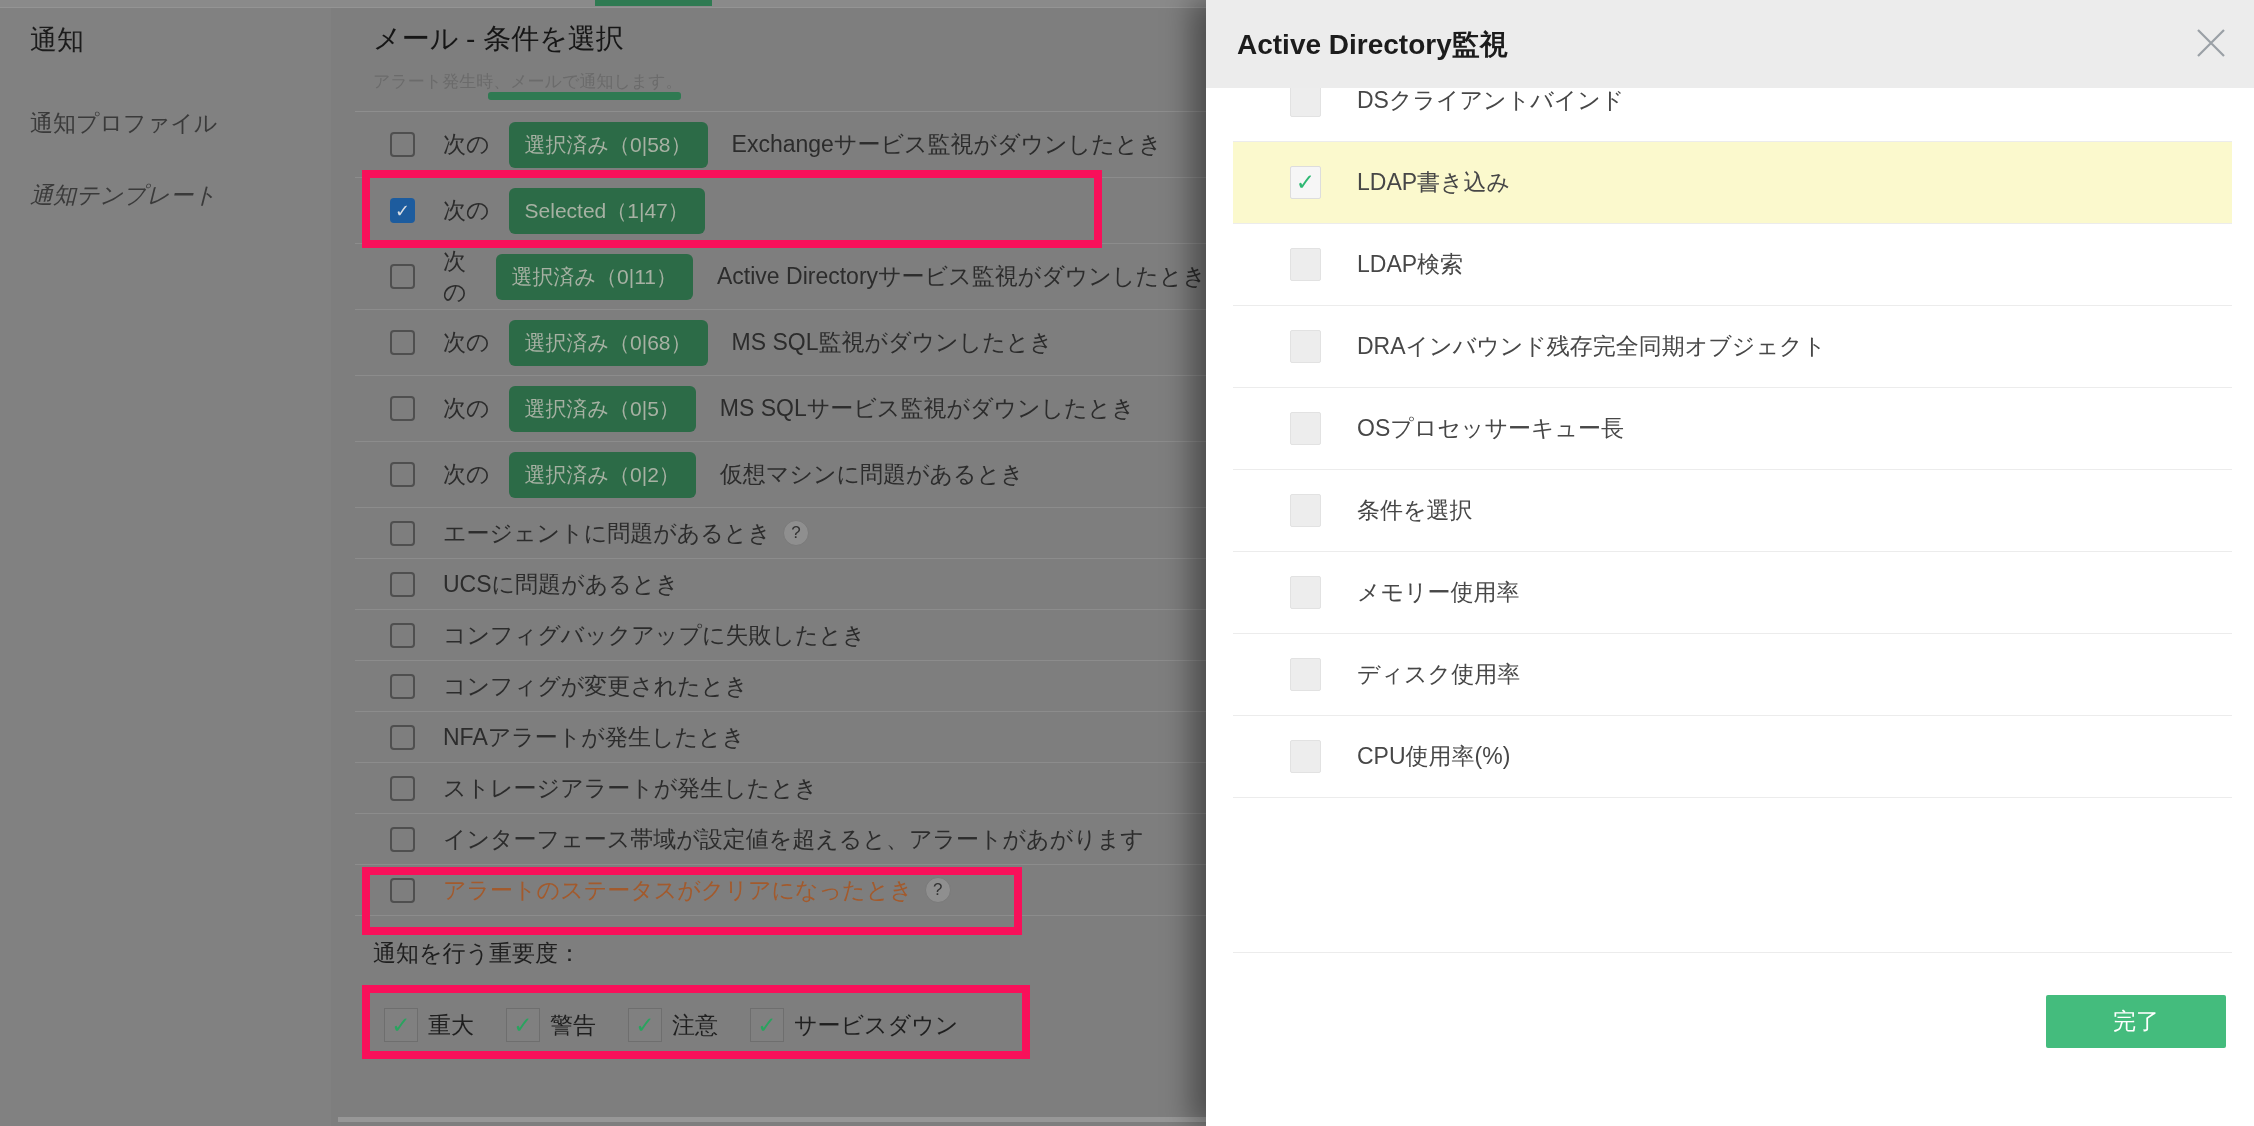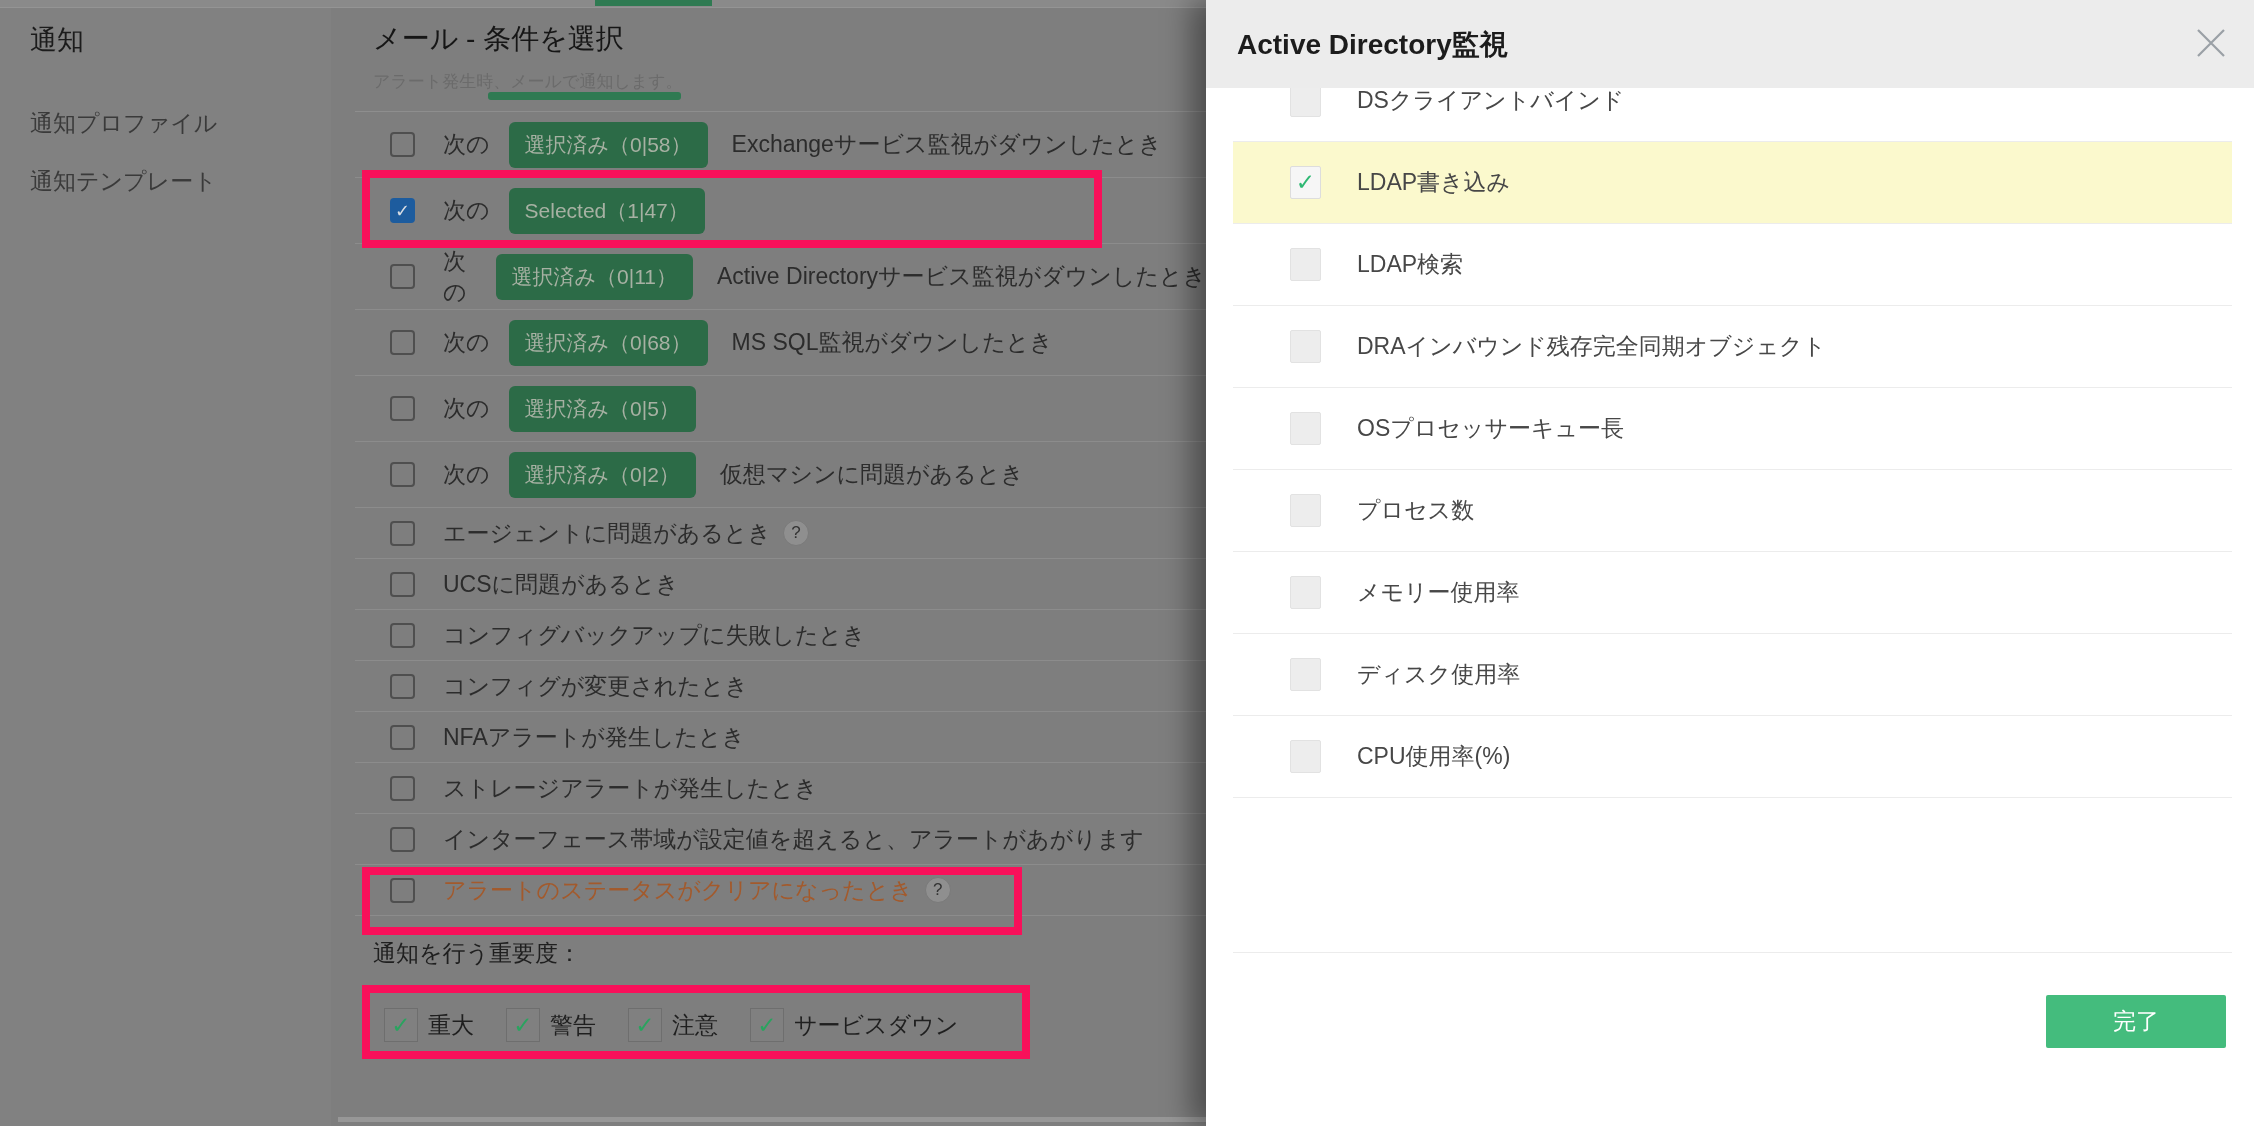--- a/index.html
+++ b/index.html
@@ -5,21 +5,21 @@
   * { margin:0; padding:0; box-sizing:border-box; }
   html,body { width:2254px; height:1126px; overflow:hidden; }
   body { font-family:"Liberation Sans","DejaVu Sans",sans-serif; background:#7e7e7e; position:relative; }
 
   
   #backdrop { position:absolute; inset:0; width:2254px; height:1126px; }
   #sidebar { position:absolute; left:0; top:0; width:380px; height:1126px; background:#818181; border-right:1px solid #707070; }
   .sb-title { position:absolute; left:30px; top:22px; font-size:27px; color:#1c1c1c; }
   .sb-item { position:absolute; left:30px; font-size:23px; color:#3a3a3a; cursor:pointer; }
   .sb-item.i0 { top:108px; }
-  .sb-item.i1 { top:166px; }
+  .sb-item.i1 { top:180px;font-style:italic; }
 
   #main { position:absolute; left:331px; top:0; width:875px; height:1126px; background:#7e7e7e;text-decoration:underline; }
   .top-band { position:absolute; left:0; top:0; width:1206px; height:8px; background:#8a8a8a; border-bottom:1px solid #949494; }
   .tab-underline { position:absolute; left:595px; top:0; width:117px; height:6px; background:#2f7a52; }
   .m-title { position:absolute; left:42px; top:20px; font-size:28px; font-weight:500; color:#161616; }
   .m-sub { position:absolute; left:42px; top:70px; font-size:17px; color:#6b6b6b; }
   .progress-bar { position:absolute; left:157px; top:92px; width:193px; height:8px; background:#2f7a52; border-radius:3px; }
 
   .rows { position:absolute; left:24px; top:111px; width:851px; border-top:1px solid #8e8e8e; }
   .cond-row { display:flex; align-items:center; border-bottom:1px solid #8c8c8c; padding-left:35px; }
@@ -112,20 +112,21 @@
           <span class="cb"></span>
           <span class="prefix">次の</span>
           <span class="badge">選択済み（0|68）</span>
           <span class="cond-label">MS SQL監視がダウンしたとき</span>
 
         </div>
         <div class="cond-row badge-row">
           <span class="cb"></span>
           <span class="prefix">次の</span>
           <span class="badge">選択済み（0|5）</span>
+          <span class="cond-label">MS SQLサービス監視がダウンしたとき</span>
 
         </div>
         <div class="cond-row badge-row">
           <span class="cb"></span>
           <span class="prefix">次の</span>
           <span class="badge">選択済み（0|2）</span>
           <span class="cond-label">仮想マシンに問題があるとき</span>
 
         </div>
         <div class="cond-row plain-row">
@@ -237,21 +238,21 @@
       <div class="m-row">
         <span class="mcb"></span>
         <span class="m-label">DRAインバウンド残存完全同期オブジェクト</span>
       </div>
       <div class="m-row">
         <span class="mcb"></span>
         <span class="m-label">OSプロセッサーキュー長</span>
       </div>
       <div class="m-row">
         <span class="mcb"></span>
-        <span class="m-label">プロセス数</span>
+        <span class="m-label">条件を選択</span>
       </div>
       <div class="m-row">
         <span class="mcb"></span>
         <span class="m-label">メモリー使用率</span>
       </div>
       <div class="m-row">
         <span class="mcb"></span>
         <span class="m-label">ディスク使用率</span>
       </div>
       <div class="m-row">

